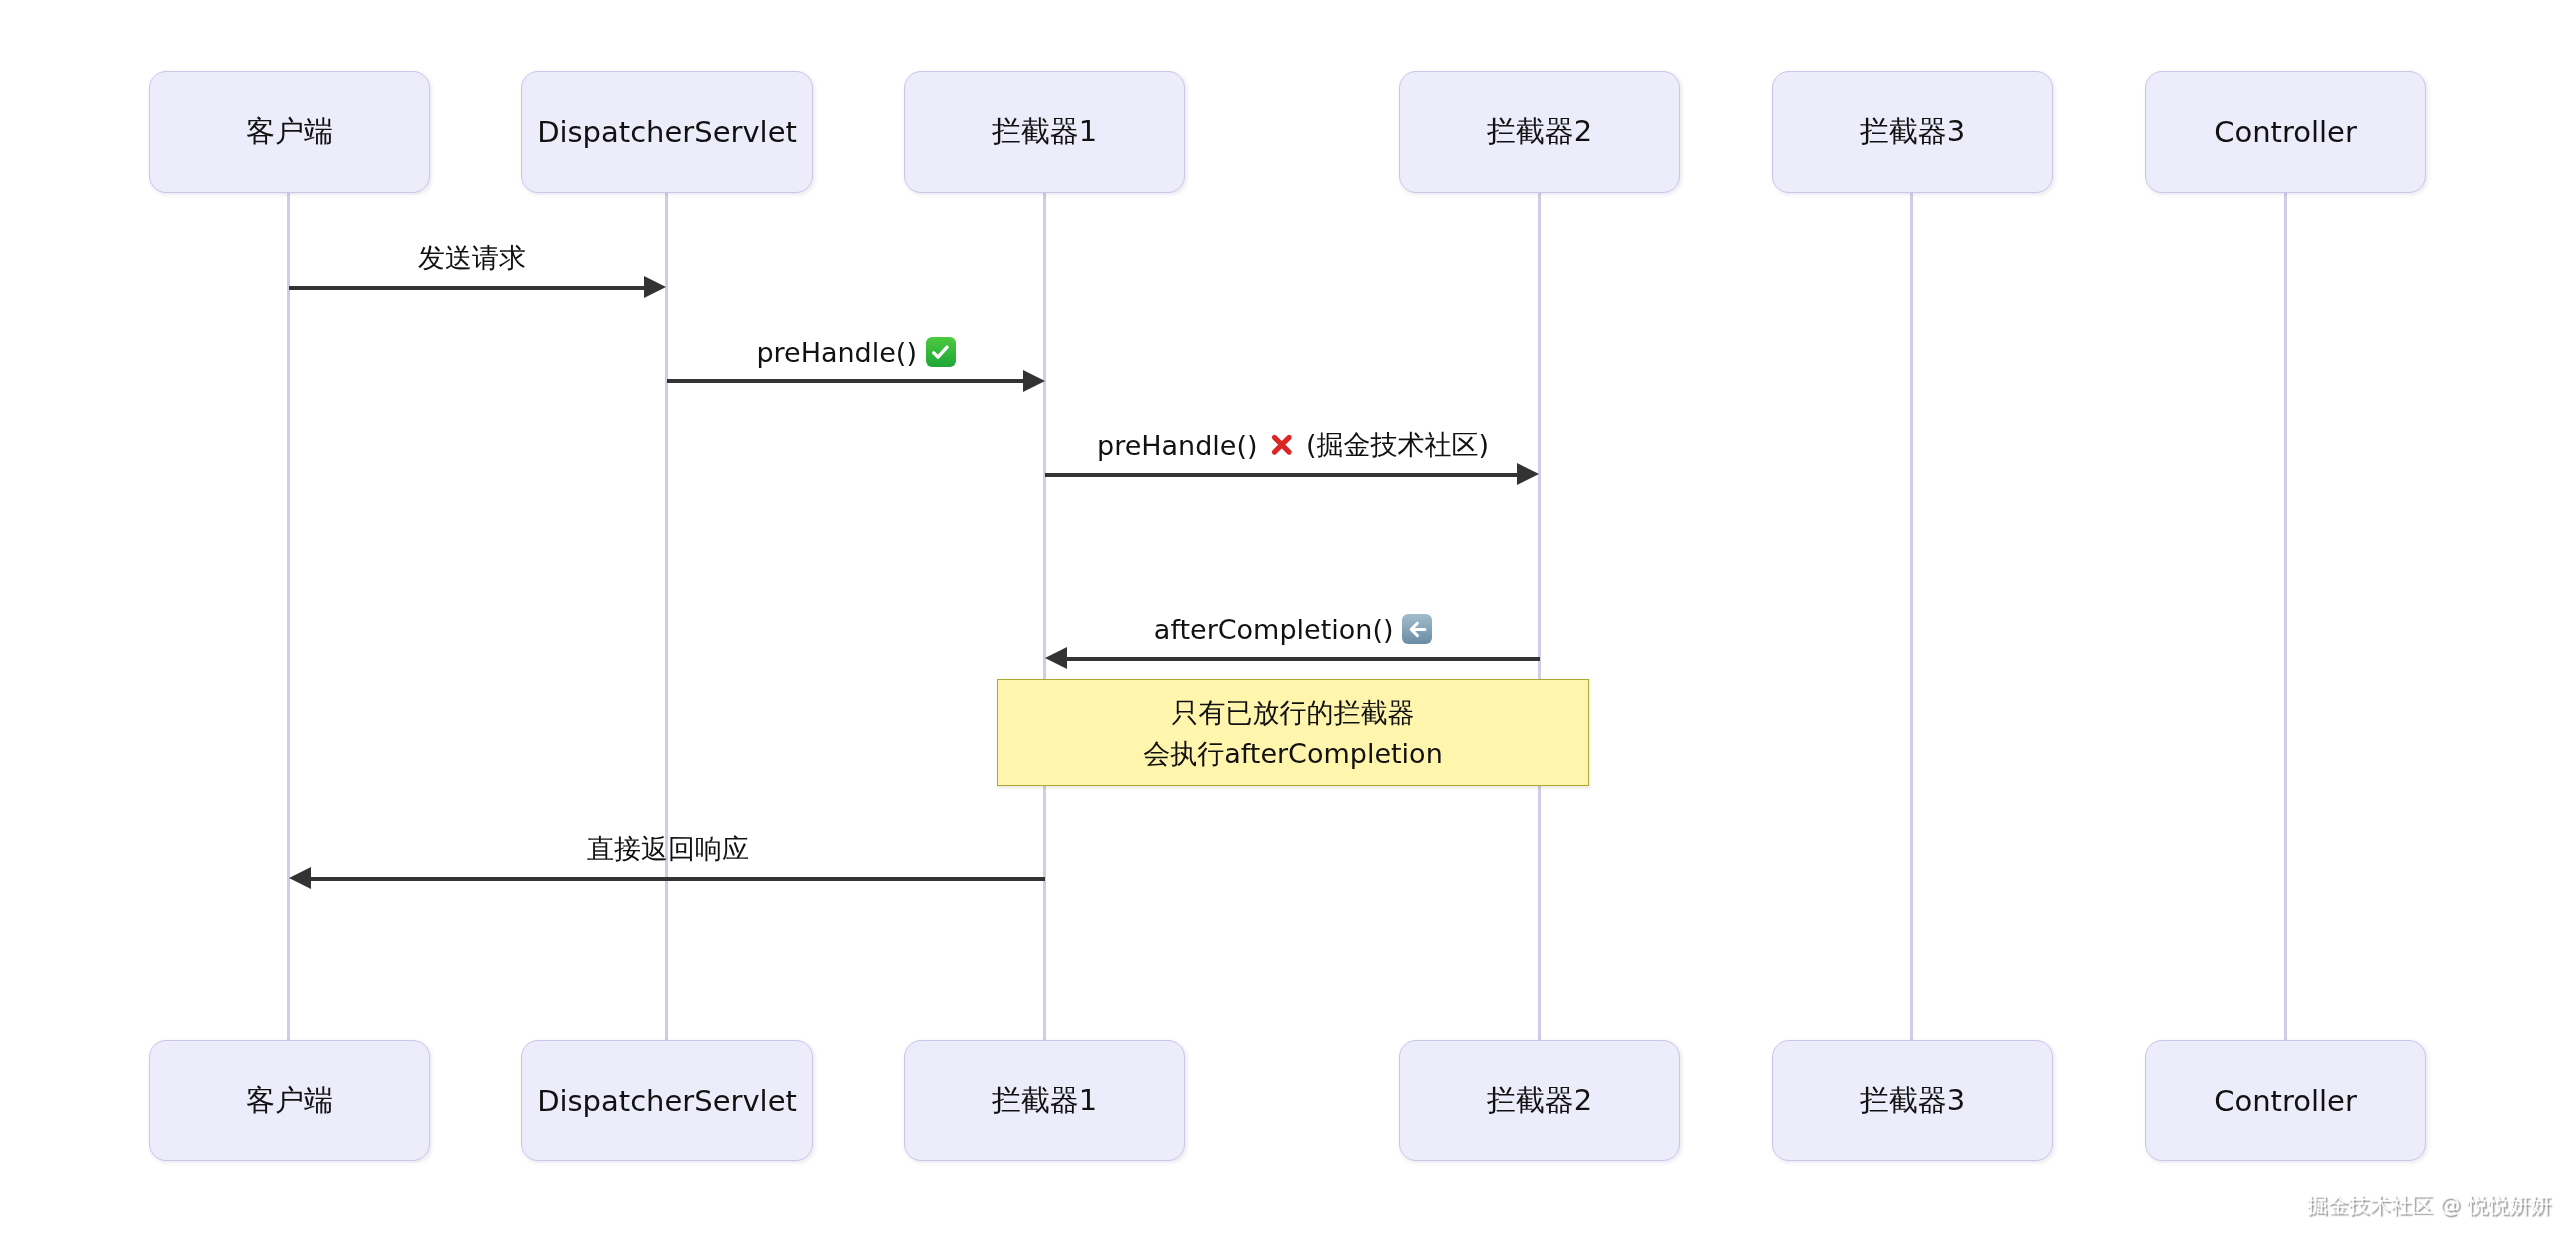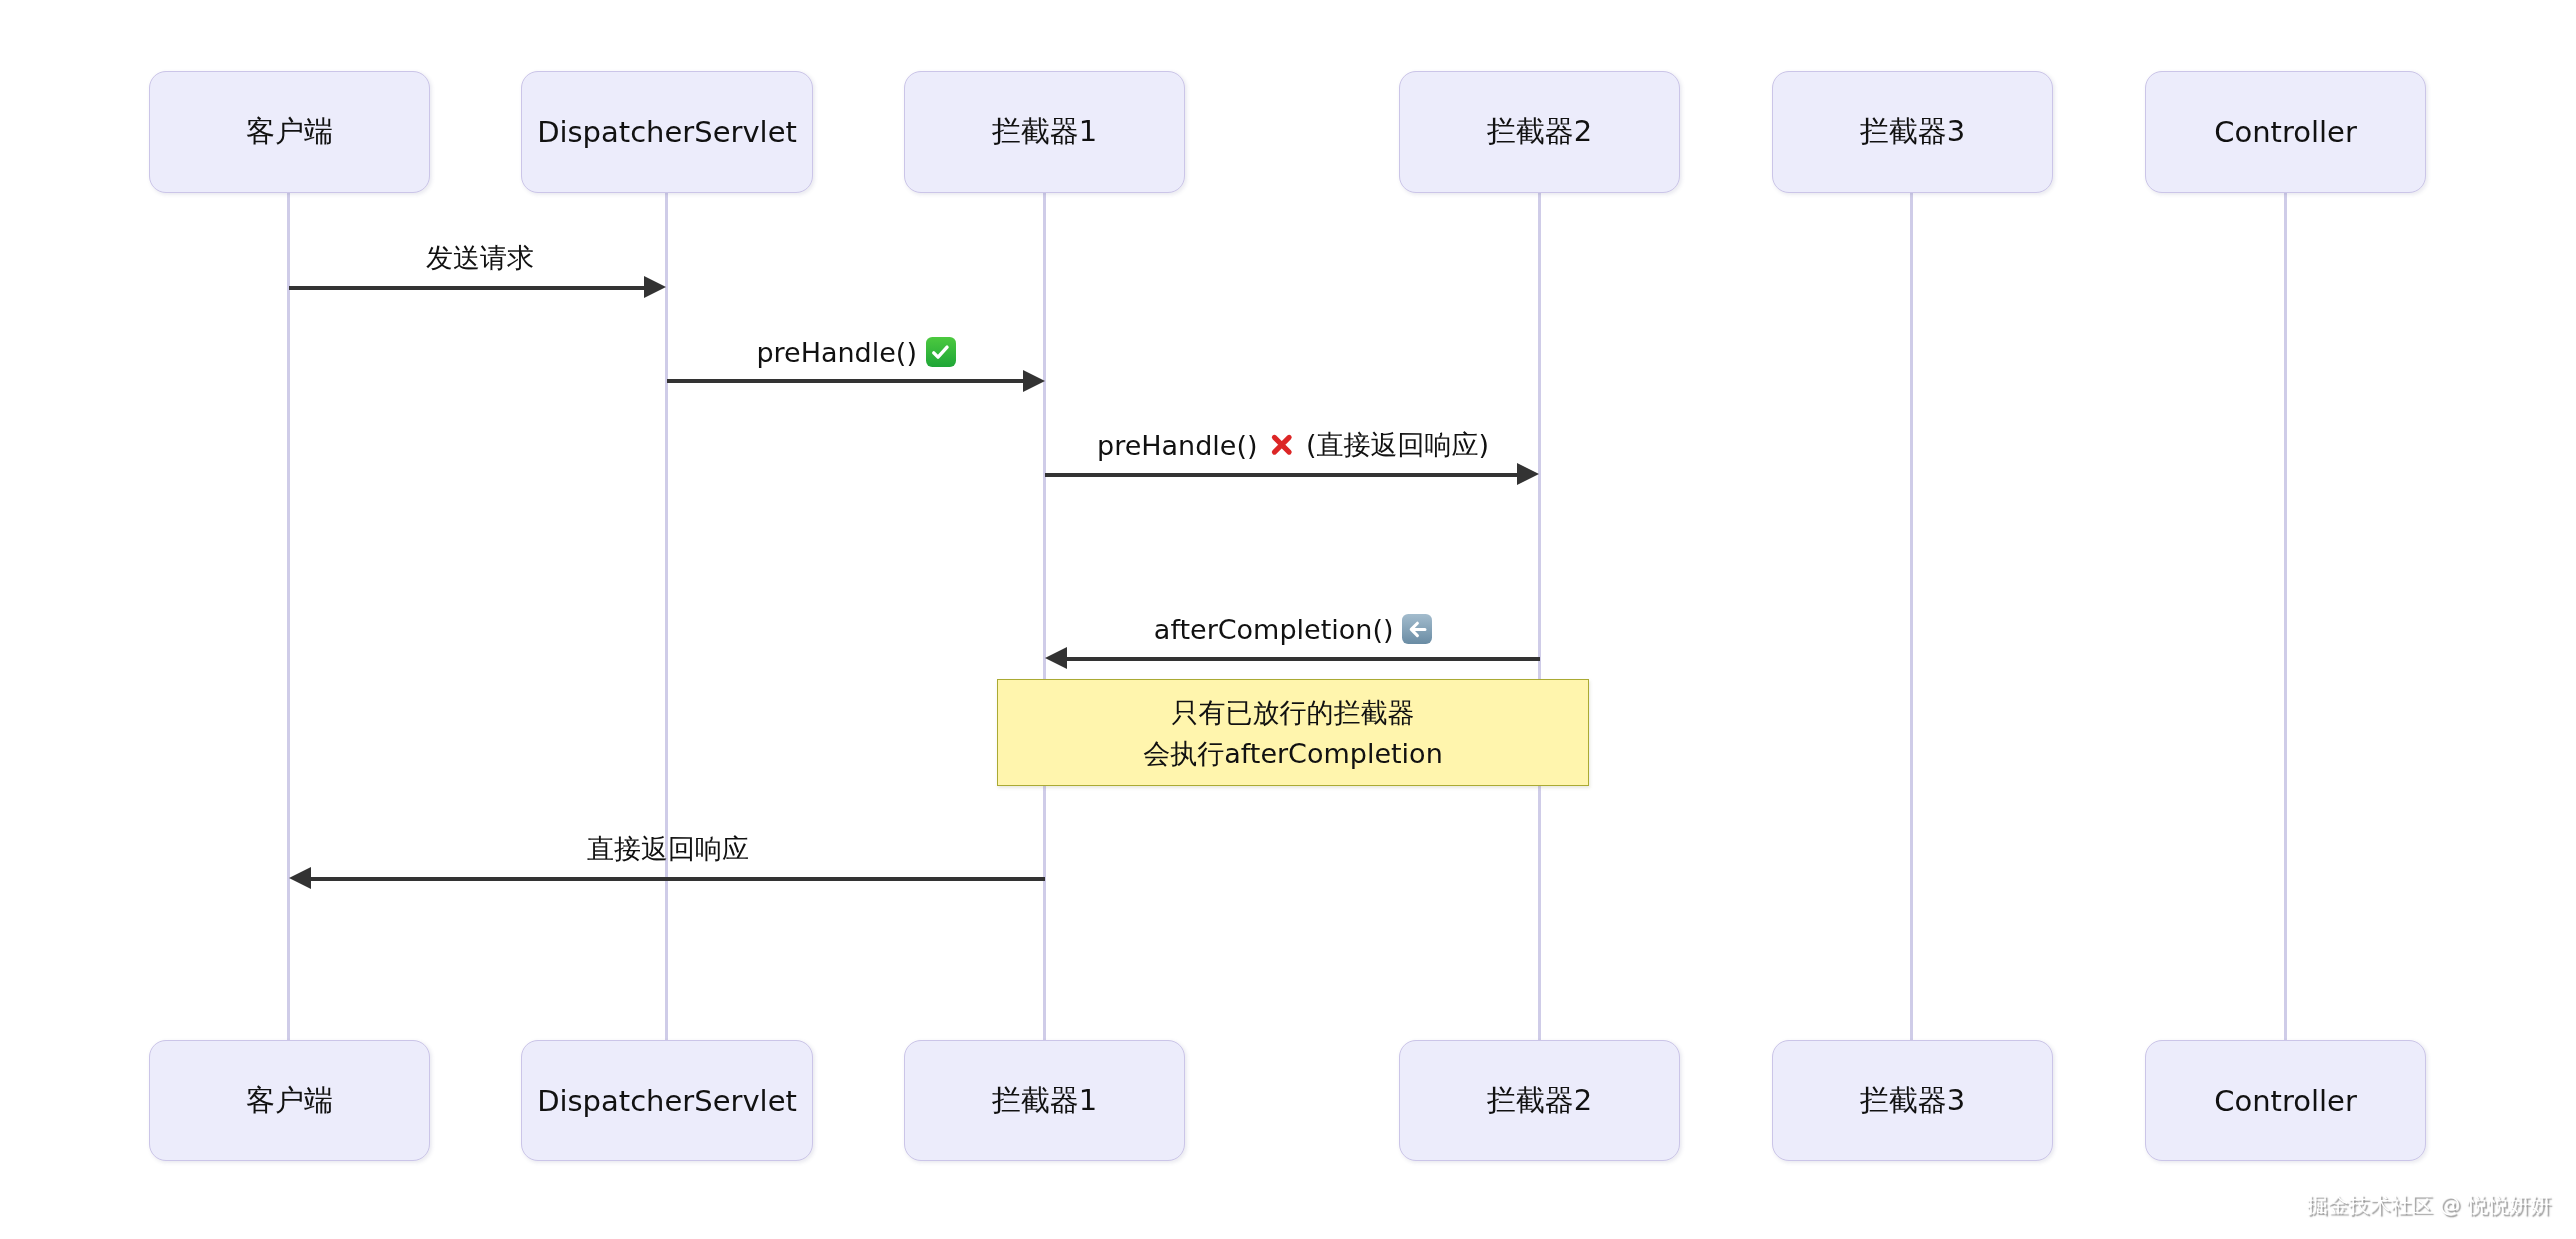--- a/index.html
+++ b/index.html
@@ -103,21 +103,21 @@
   <div class="actor top" style="left:1399px;width:281px">
       <span>拦截器2</span>
     </div>
   <div class="actor top" style="left:1772px;width:281px">
       <span>拦截器3</span>
     </div>
   <div class="actor top" style="left:2145px;width:281px">
       <span>Controller</span>
     </div>
 
-  <div class="msg-label" style="left:200px;top:238px">
+  <div class="msg-label" style="left:192px;top:238px">
     <span>发送请求</span>
   </div>
   <div class="arrow-line" style="left:289px;top:286px;width:358px"></div>
   <div class="head-right" style="left:644px;top:276px"></div>
 
   <div class="msg-label" style="left:576px;top:332px">
     <span>preHandle()</span>
     <span class="emoji check">
       <svg viewBox="0 0 24 24">
           <path d="M5 12.5l4.5 4.5L19 6.5" stroke="#ffffff" stroke-width="3.6" fill="none" stroke-linecap="round" stroke-linejoin="round"></path>
@@ -127,21 +127,21 @@
   <div class="arrow-line" style="left:667px;top:379px;width:358px"></div>
   <div class="head-right" style="left:1023px;top:370px"></div>
 
   <div class="msg-label" style="left:1013px;top:425px">
     <span>preHandle()</span>
     <span class="emoji cross">
       <svg viewBox="0 0 24 24">
           <path d="M4.5 4.5l15 15M19.5 4.5l-15 15" stroke="#DC2626" stroke-width="5.2" stroke-linecap="round"></path>
         </svg>
     </span>
-    <span>(直接返回响应)</span>
+    <span>(掘金技术社区)</span>
   </div>
   <div class="arrow-line" style="left:1045px;top:473px;width:475px"></div>
   <div class="head-right" style="left:1517px;top:463px"></div>
 
 
   <div class="msg-label" style="left:1013px;top:609px">
     <span>afterCompletion()</span>
     <span class="emoji left-arrow">
       <svg viewBox="0 0 24 24">
           <path d="M20 12H6.5M12 5.5L5.5 12l6.5 6.5" stroke="#ffffff" stroke-width="3.2" fill="none" stroke-linecap="round" stroke-linejoin="round"></path>

